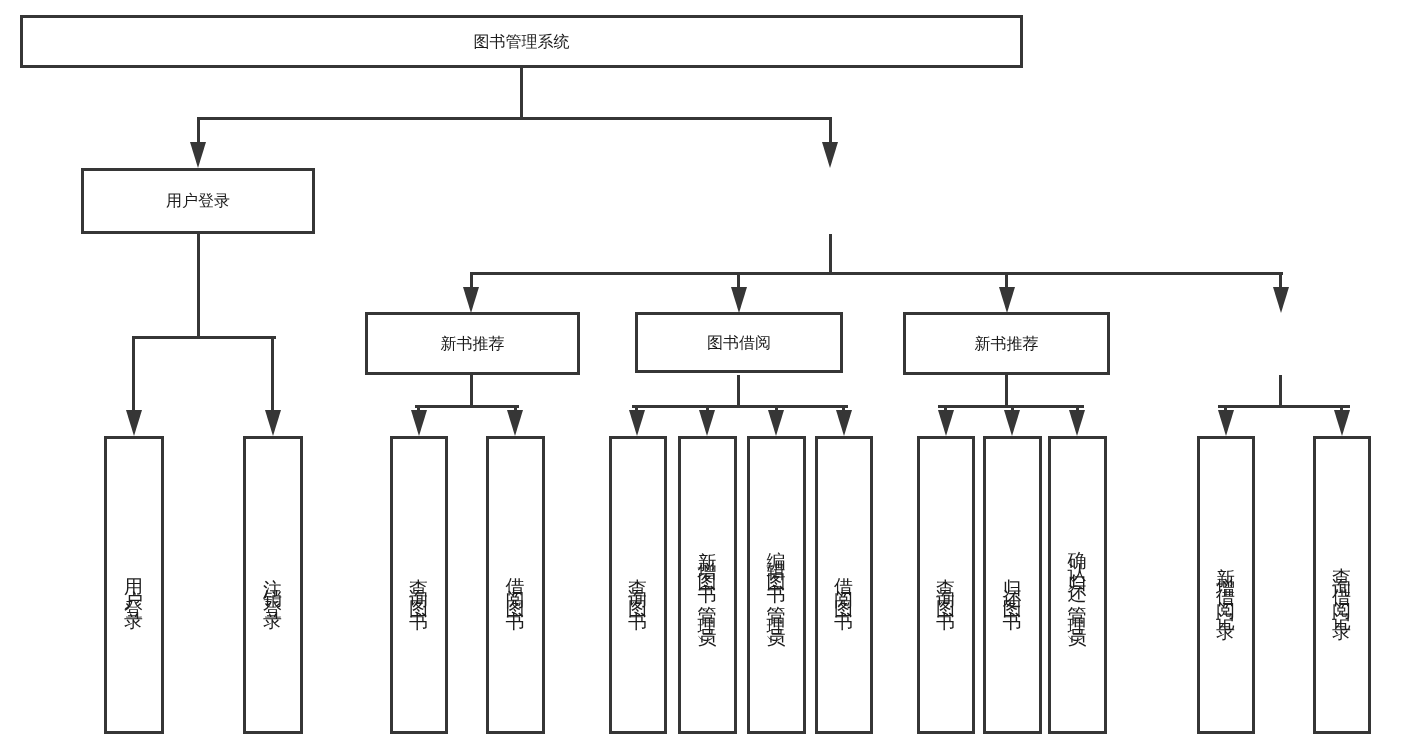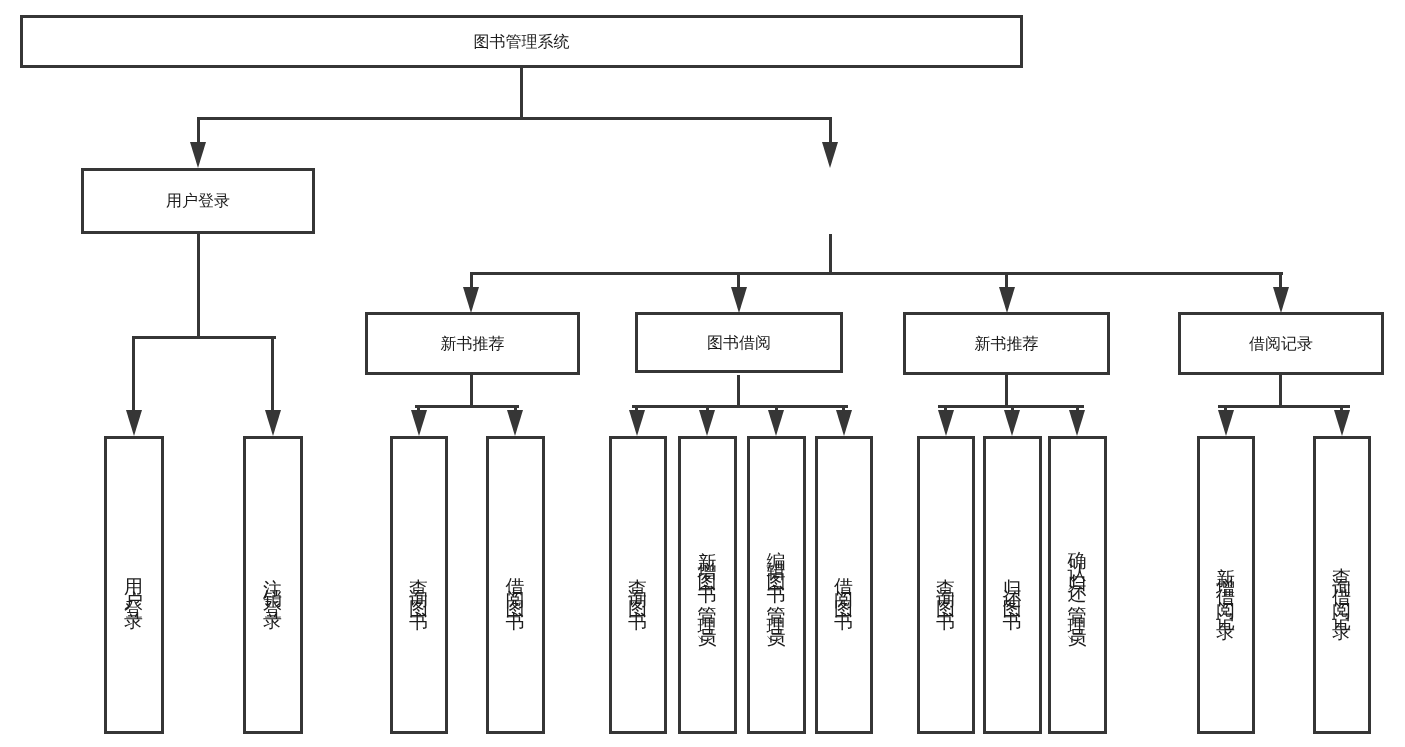--- a/index.html
+++ b/index.html
@@ -67,21 +67,20 @@
   <div class="vline" style="left:737px;top:272px;height:16px;"></div>
   <div class="arrow" style="left:731px;top:287px;"></div>
   <div class="vline" style="left:1005px;top:272px;height:16px;"></div>
   <div class="arrow" style="left:999px;top:287px;"></div>
   <div class="vline" style="left:1279px;top:272px;height:16px;"></div>
   <div class="arrow" style="left:1273px;top:287px;"></div>
 
   <div class="box" style="left:365px;top:312px;width:215px;height:63px;">新书推荐</div>
   <div class="box" style="left:635px;top:312px;width:208px;height:61px;">图书借阅</div>
   <div class="box" style="left:903px;top:312px;width:207px;height:63px;">新书推荐</div>
-  <div class="box" style="left:1178px;top:312px;width:206px;height:63px;">借阅记录</div>
 
   <div class="vline" style="left:470px;top:375px;height:30px;"></div>
   <div class="hline" style="left:415px;top:405px;width:104px;"></div>
   <div class="vline" style="left:417px;top:405px;height:9px;"></div>
   <div class="arrow" style="left:411px;top:410px;"></div>
   <div class="vline" style="left:514px;top:405px;height:9px;"></div>
   <div class="arrow" style="left:507px;top:410px;"></div>
 
   <div class="box v" style="left:390px;top:436px;width:58px;height:298px;">查询图书</div>
   <div class="box v" style="left:486px;top:436px;width:59px;height:298px;">借阅图书</div>

